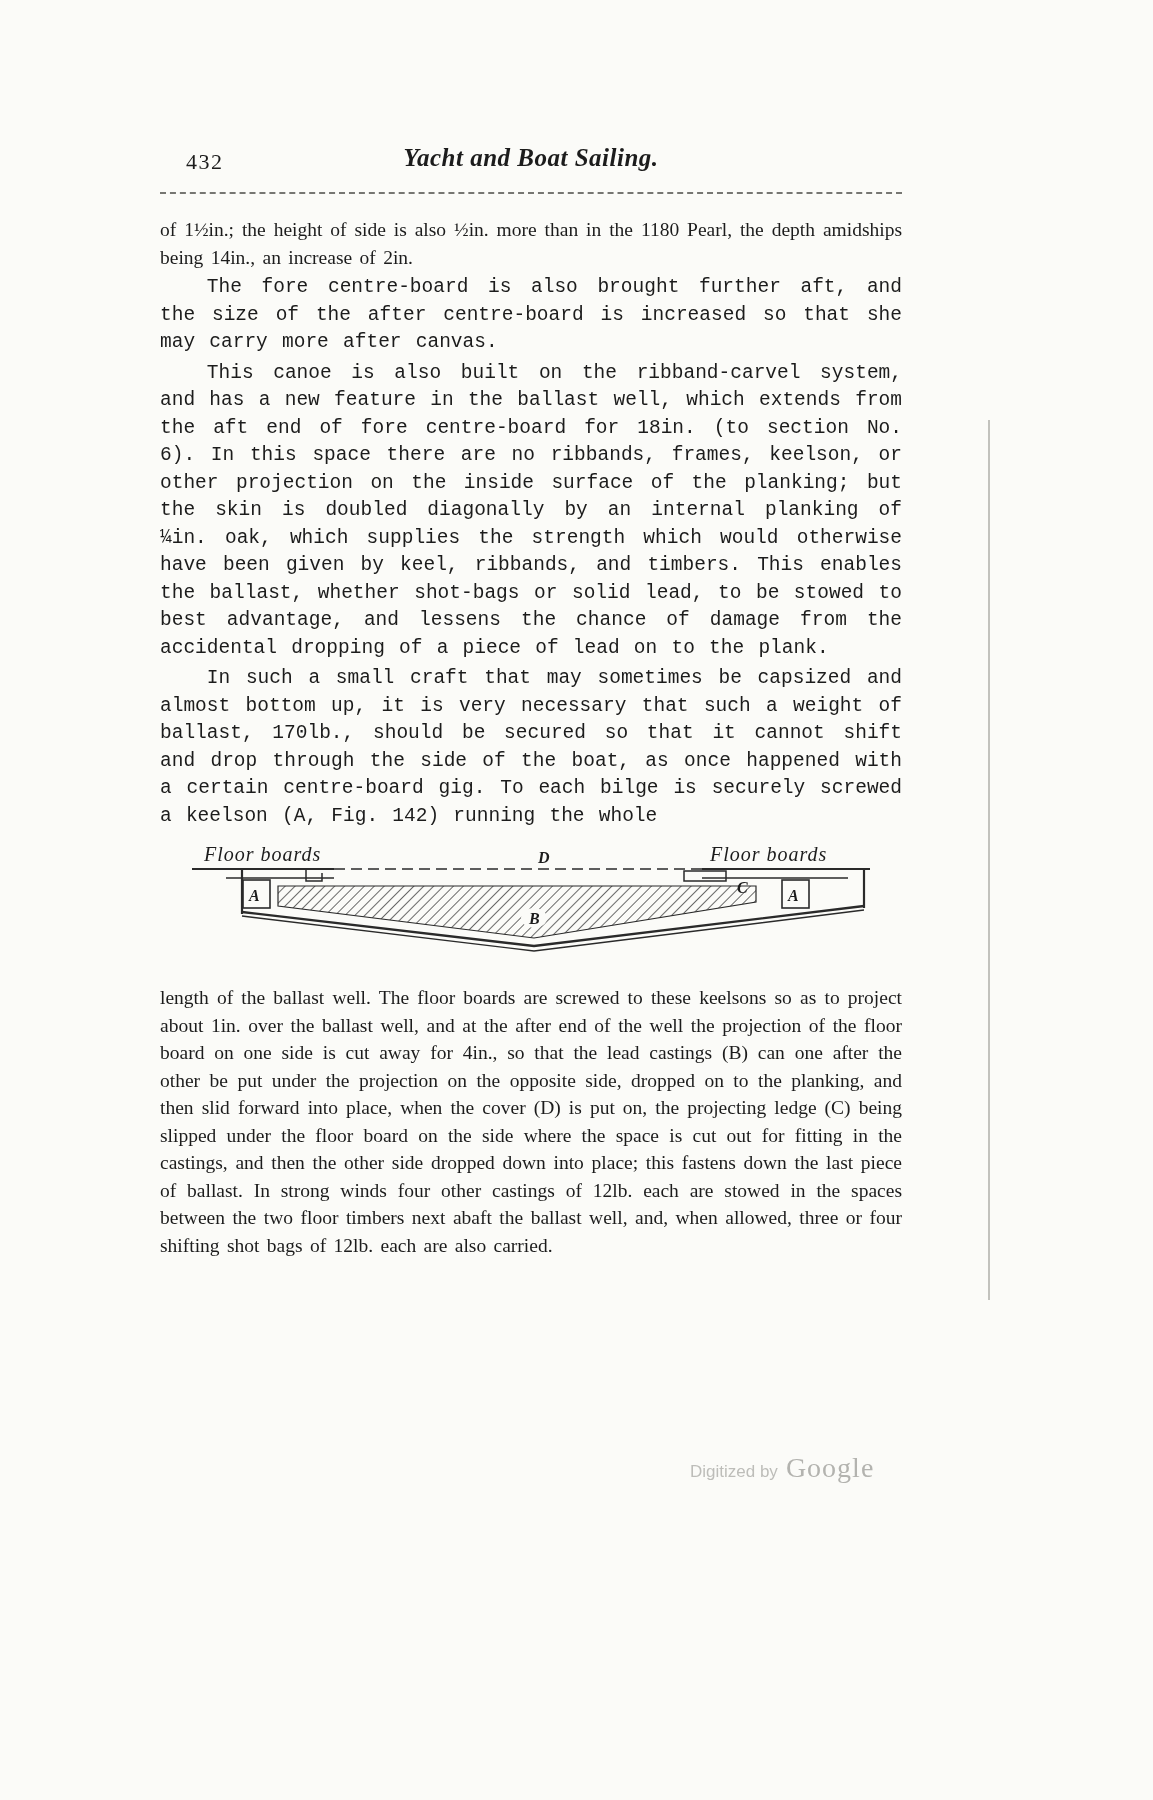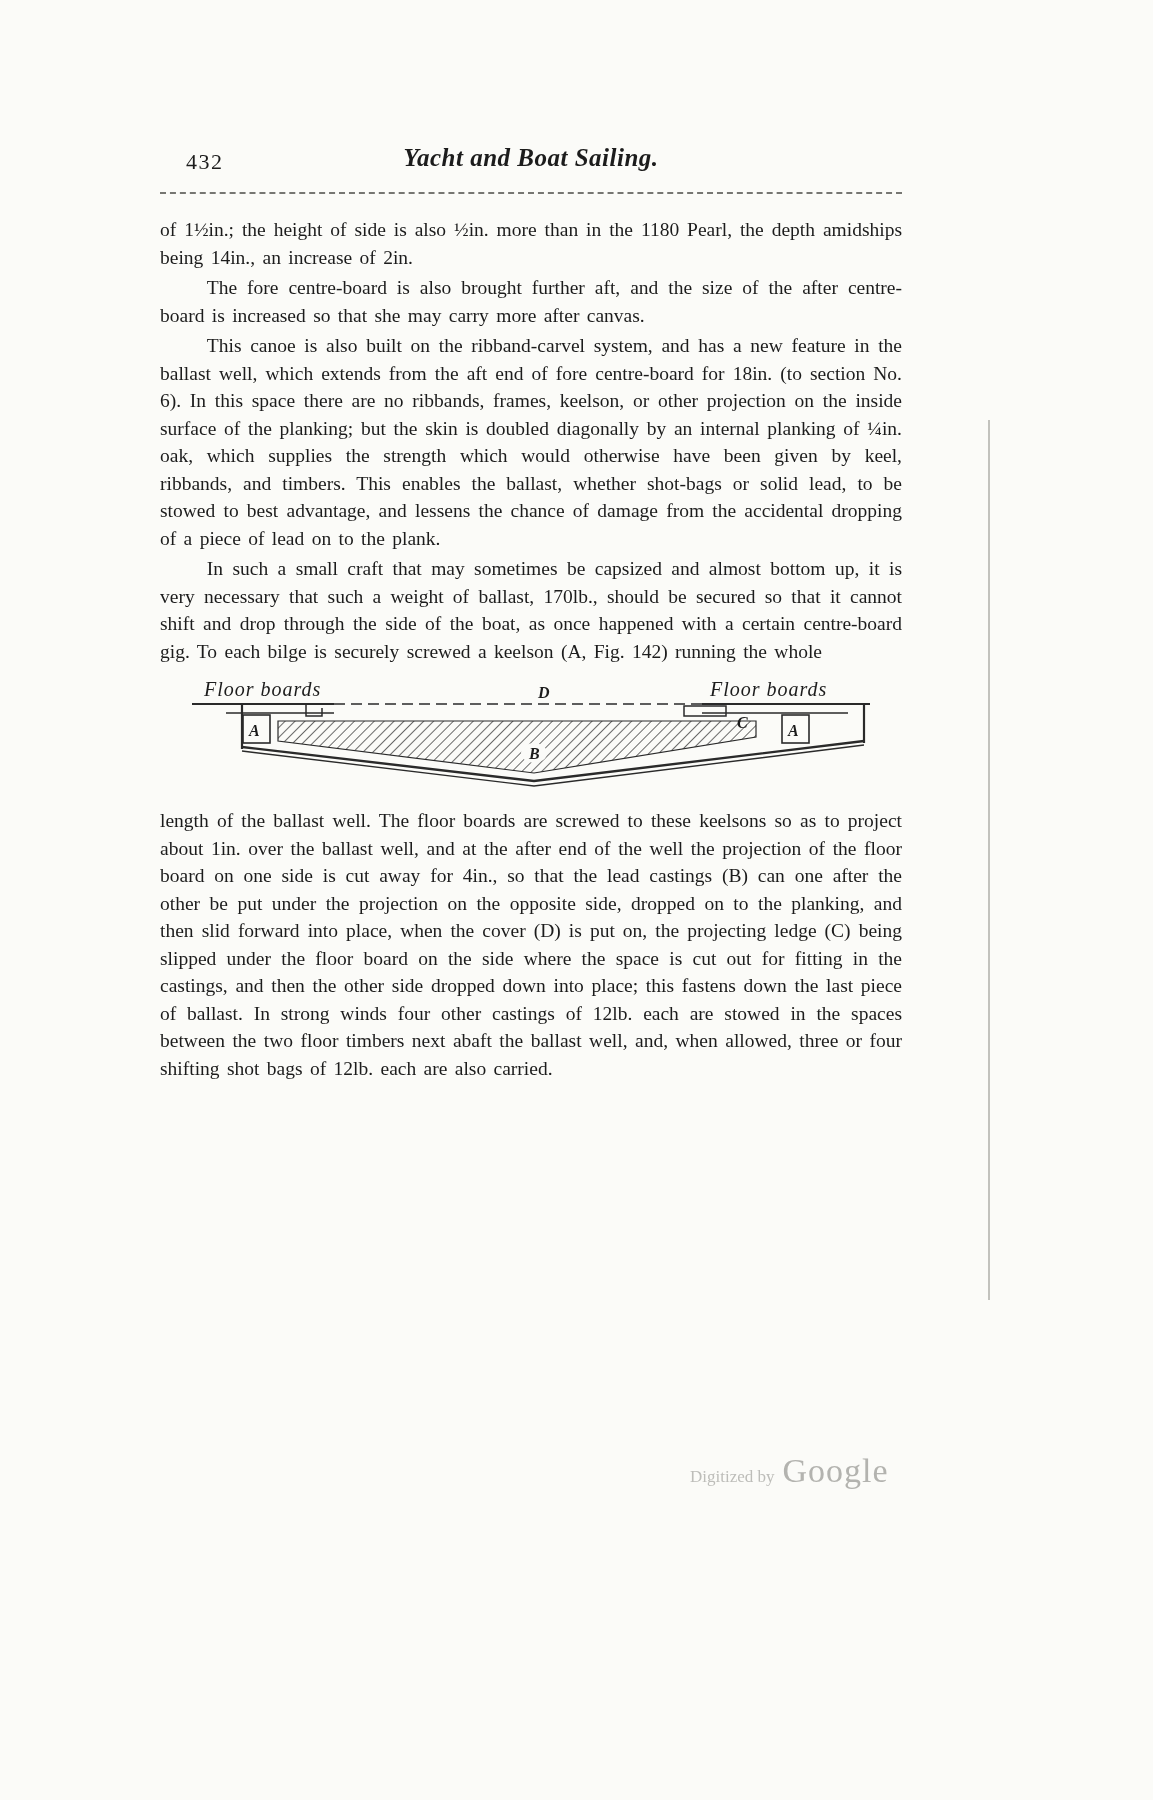--- a/index.html
+++ b/index.html
@@ -52,25 +52,25 @@
   }
 
   .body-text { margin-top: 22px; }
   .para {
     margin: 0 0 3px 0;
     font-size: 19.5px;
     line-height: 27.5px;
     text-align: justify;
     word-spacing: 2.5px;
   }
-  .para.indent { text-indent: 2.4em; }
+  .para.indent { text-indent: 2.4em; font-family: Liberation Mono, monospace; }
 
   .figure-block {
     width: 690px;
-    margin: 16px auto 8px auto;
+    margin: 16px auto 20px auto;
   }
   .fig-svg { display: block; }
   .fig-script {
     font-family: "Liberation Serif", serif;
     font-style: italic;
     font-size: 20px;
     fill: #1c1c1c;
     letter-spacing: 1px;
   }
   .fig-letter {
@@ -90,27 +90,27 @@
 
   .watermark {
     position: absolute;
     left: 690px;
     top: 1452px;
     display: flex;
     align-items: baseline;
     gap: 8px;
   }
   .wm-prefix {
-    font-family: Liberation Serif, serif;
+    font-family: Liberation Sans, sans-serif;
     font-size: 17px;
     color: #bdbdb9;
   }
   .wm-brand {
     font-family: "Liberation Serif", serif;
-    font-size: 34px;
+    font-size: 28px;
     color: #b3b3af;
     letter-spacing: 1px;
   }
 </style>
 </head>
 <body>
 
 <div class="scan-edge-right"></div>
 
 <div class="content">

